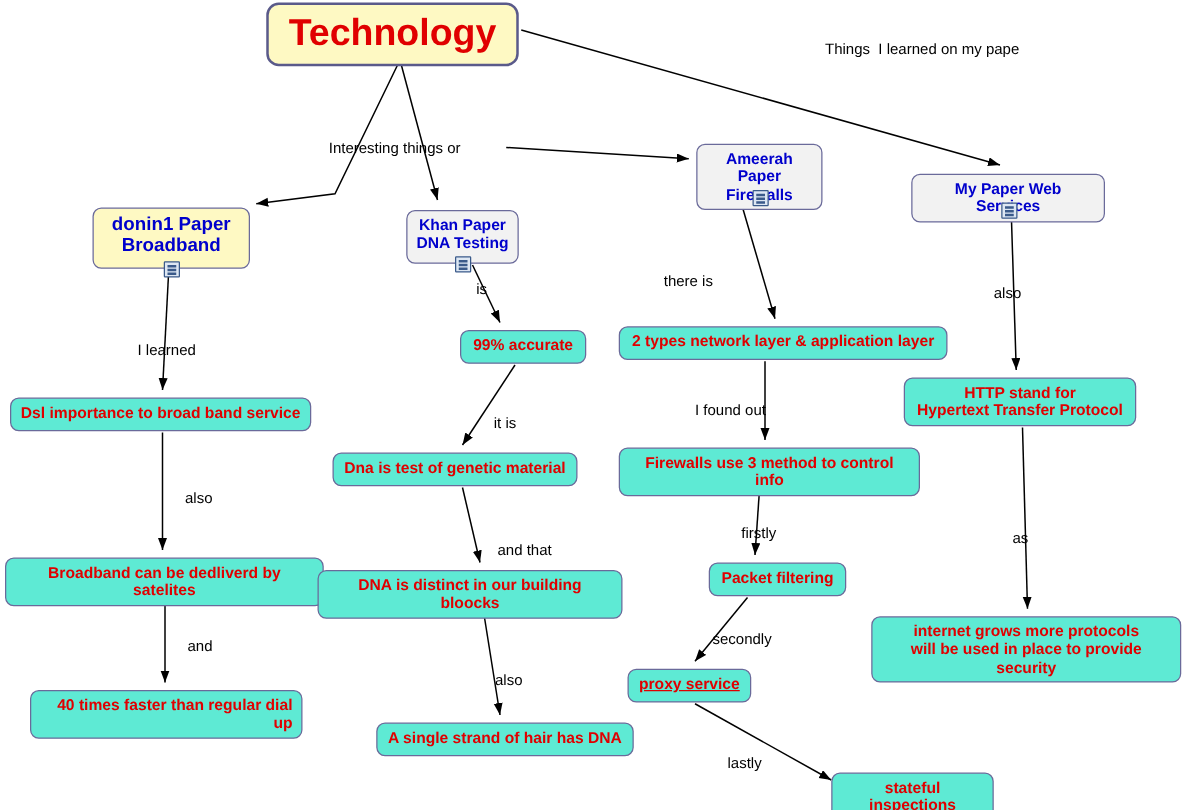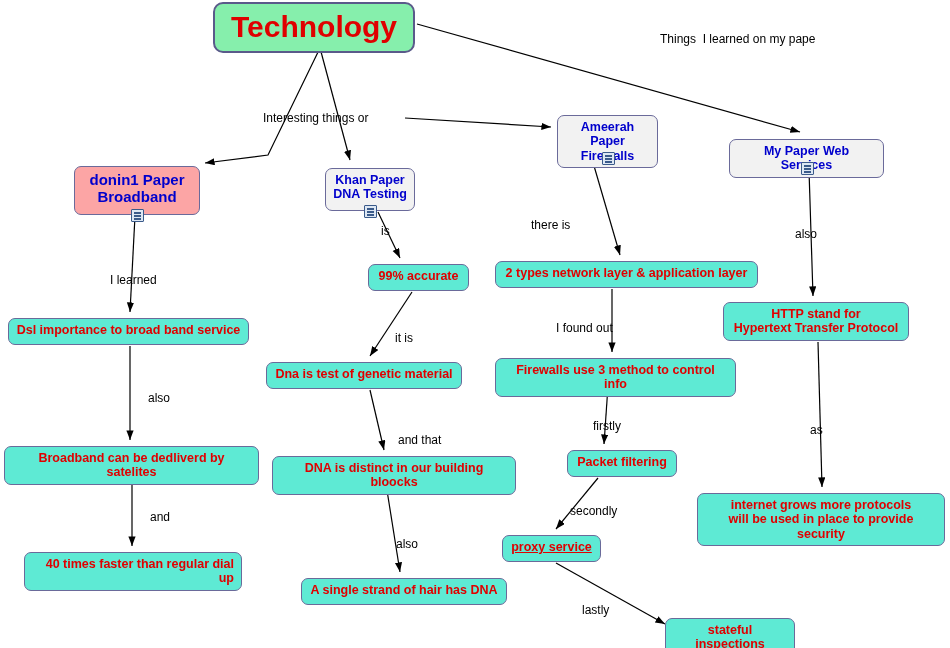--- a/index.html
+++ b/index.html
@@ -33,39 +33,39 @@
     line-height: 1.15;
     padding: 4px 7px;
     white-space: pre;
   }
   .node .label {
     display: block;
     white-space: pre-line;
   }
   
   .n-title {
-    background: #86efac;
+    background: #fef9c3;
     border: 2px solid #5a5a8a;
     border-radius: 10px;
     color: #e00000;
     font-weight: bold;
     font-size: 30px;
     padding: 6px 14px;
   }
   .n-blue {
     color: #0000cc;
     font-weight: bold;
     font-size: 12.5px;
     background: #f2f2f2;
   }
   .n-blue-lg {
     color: #0000cc;
     font-weight: bold;
     font-size: 15px;
-    background: #fca5a5;
+    background: #fef9c3;
   }
   .n-red {
     color: #e00000;
     font-weight: bold;
     font-size: 12.5px;
     background: #5eead4;
   }
   .edge-label {
     position: absolute;
     font-family: "Liberation Sans", sans-serif;
@@ -137,21 +137,21 @@
       <div class="node n-blue" style="left: 557px; top: 115px; width: 101px; min-height: 43px;"><span class="label">Ameerah Paper
 Firewalls</span></div>
       <div class="res-icon" style="left: 601.5px; top: 152px;"></div>
       <div class="node n-blue" style="left: 729px; top: 139px; width: 155px; min-height: 29px;"><span class="label">My Paper Web Services</span></div>
       <div class="res-icon" style="left: 800.5px; top: 162px;"></div>
       <div class="node n-red" style="left: 8px; top: 318px; width: 241px; min-height: 27px;"><span class="label">Dsl importance to broad band service</span></div>
       <div class="node n-red" style="left: 4px; top: 446px; width: 255px; min-height: 27px;"><span class="label">Broadband can be dedliverd by satelites</span></div>
       <div class="node n-red" style="left: 24px; top: 552px; width: 218px; min-height: 27px; text-align: right;"><span class="label">40 times faster than regular dial up</span></div>
       <div class="node n-red" style="left: 368px; top: 264px; width: 101px; min-height: 27px;"><span class="label">99% accurate</span></div>
       <div class="node n-red" style="left: 266px; top: 362px; width: 196px; min-height: 27px;"><span class="label">Dna is test of genetic material</span></div>
-      <div class="node n-red" style="left: 272px; top: 456px; width: 244px; min-height: 27px;"><span class="label">DNA is distinct in our building bloocks</span></div>
+      <div class="node n-red" style="left: 254px; top: 456px; width: 244px; min-height: 27px;"><span class="label">DNA is distinct in our building bloocks</span></div>
       <div class="node n-red" style="left: 301px; top: 578px; width: 206px; min-height: 27px;"><span class="label">A single strand of hair has DNA</span></div>
       <div class="node n-red" style="left: 495px; top: 261px; width: 263px; min-height: 27px;"><span class="label">2 types network layer &amp; application layer</span></div>
       <div class="node n-red" style="left: 495px; top: 358px; width: 241px; min-height: 27px;"><span class="label">Firewalls use 3 method to control info</span></div>
       <div class="node n-red" style="left: 549px; top: 450px; width: 110px; min-height: 27px; margin-left: 18px;"><span class="label">Packet filtering</span></div>
       <div class="node n-red" style="left: 502px; top: 535px; width: 99px; min-height: 27px; text-decoration: underline;"><span class="label">proxy service</span></div>
       <div class="node n-red" style="left: 665px; top: 618px; width: 130px; min-height: 27px;"><span class="label">stateful inspections</span></div>
       <div class="node n-red" style="left: 723px; top: 302px; width: 186px; min-height: 39px;"><span class="label">HTTP stand for
 Hypertext Transfer Protocol</span></div>
       <div class="node n-red" style="left: 697px; top: 493px; width: 248px; min-height: 39px;"><span class="label">internet grows more protocols
 will be used in place to provide security</span></div>

